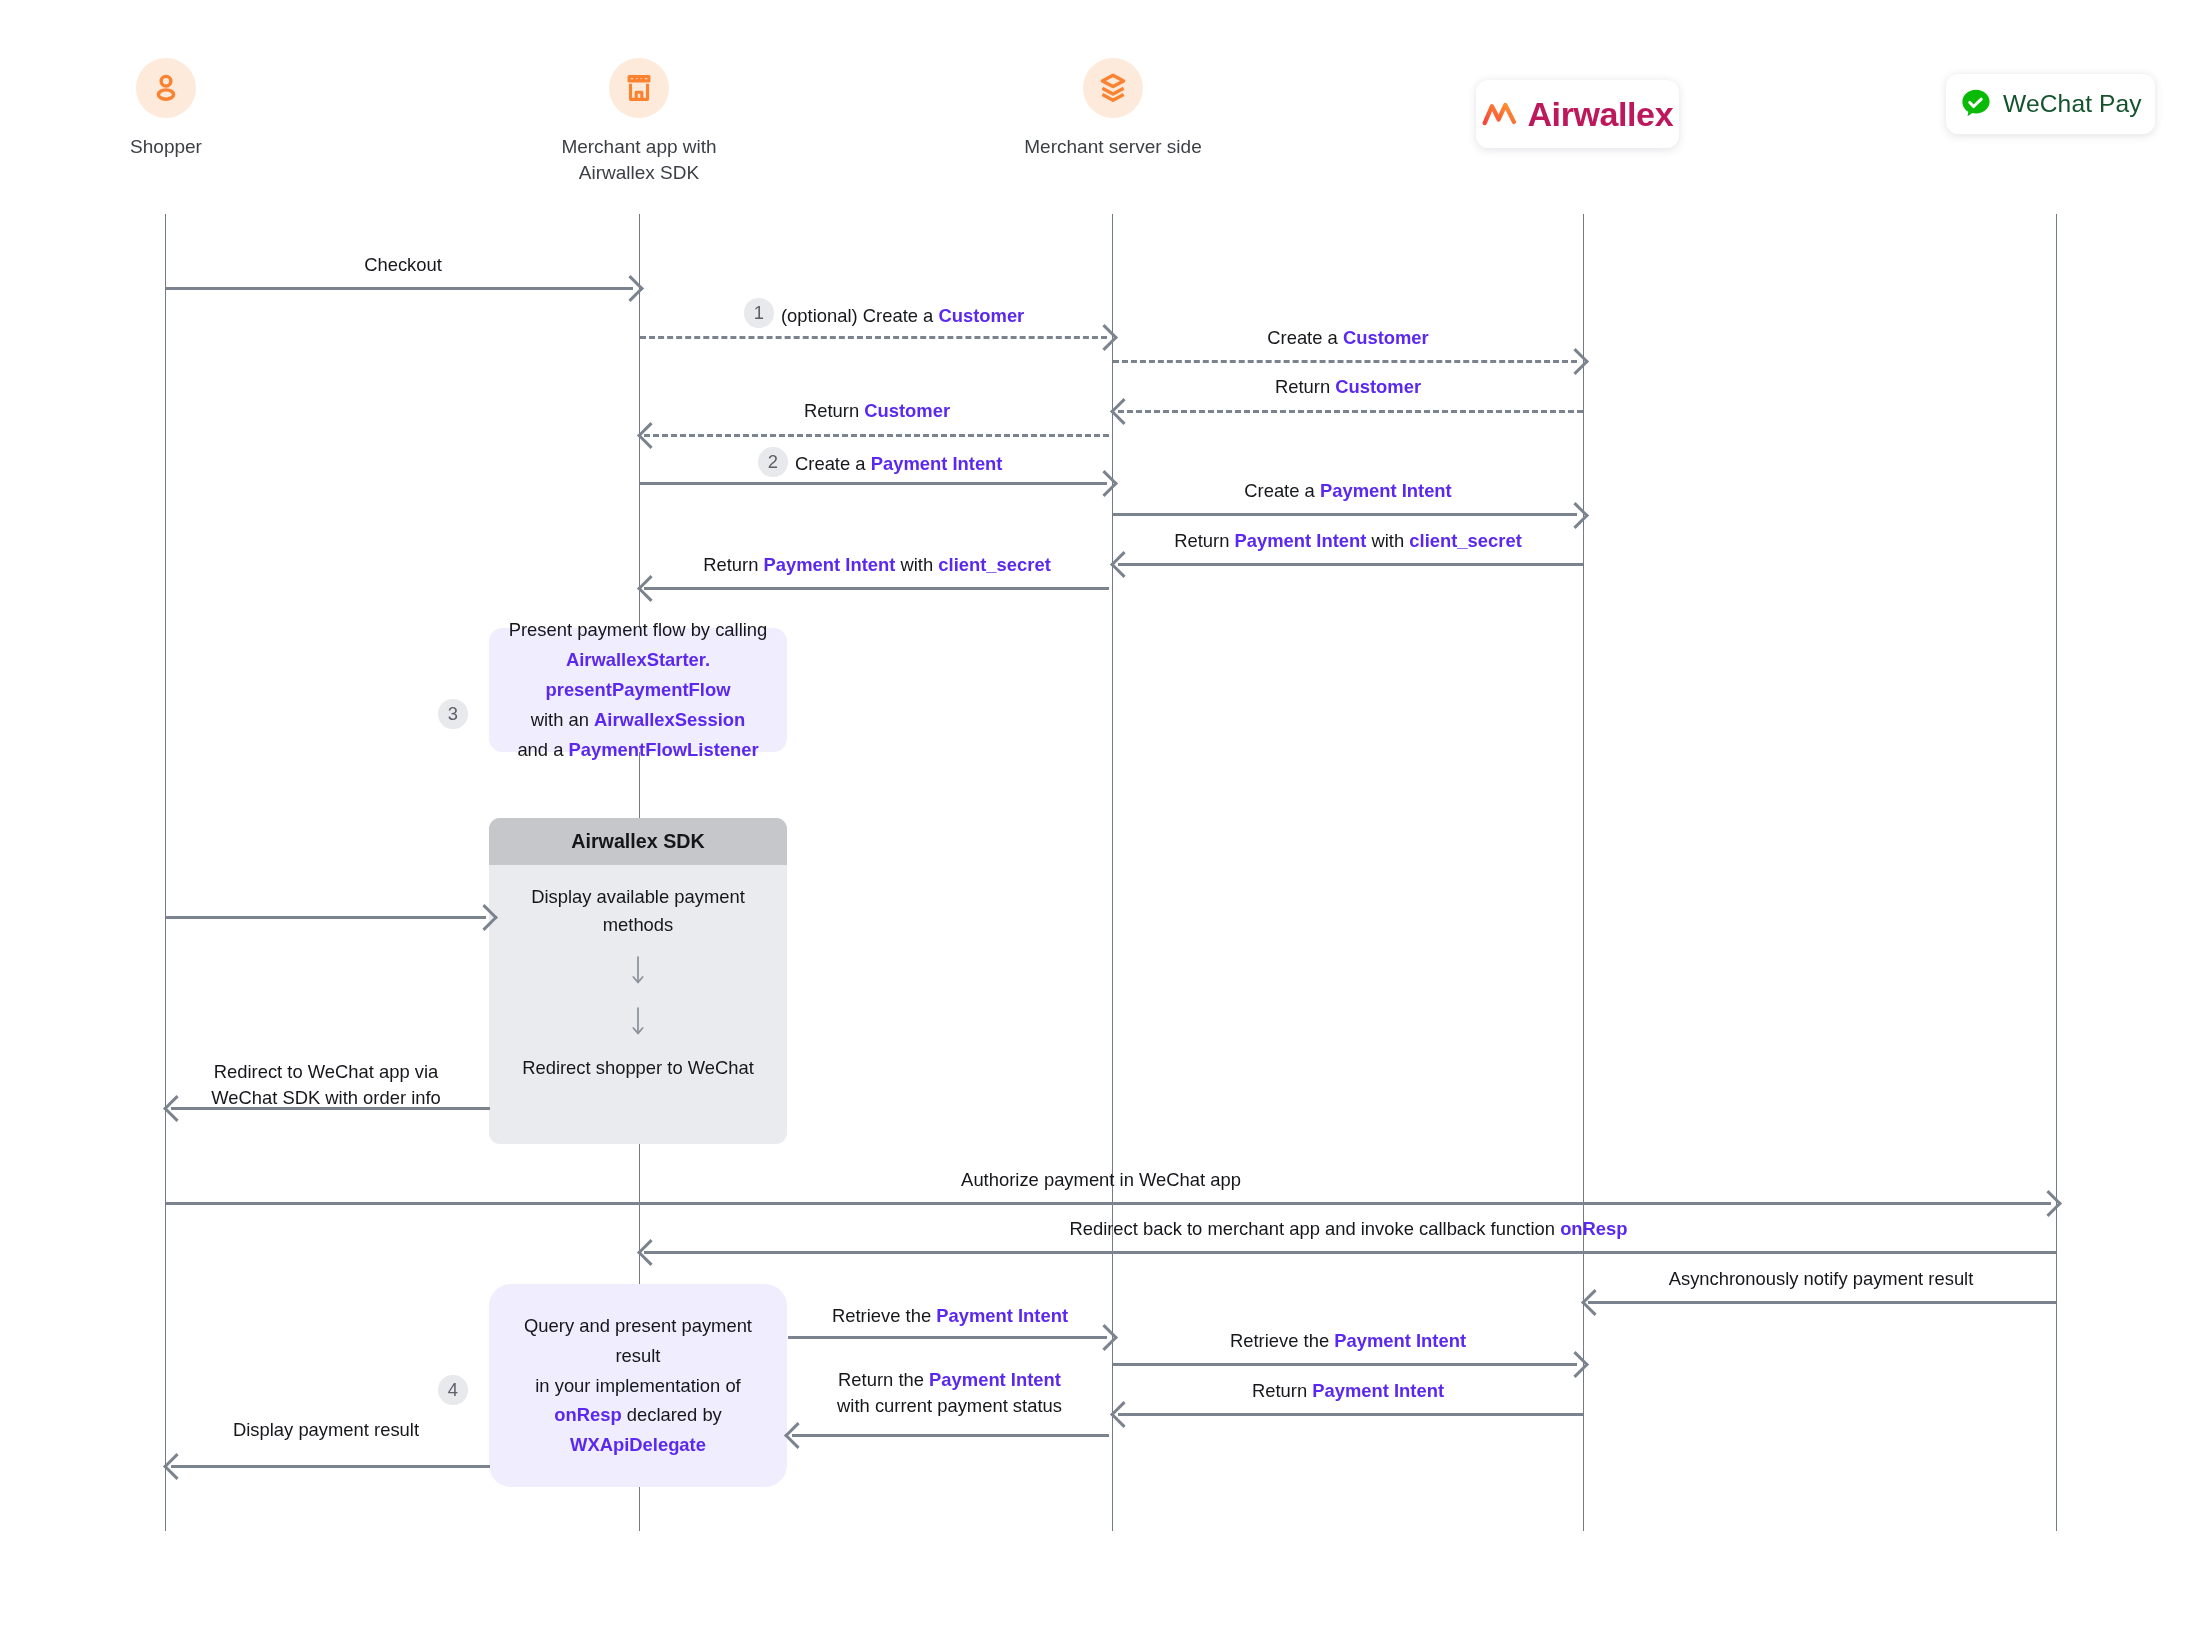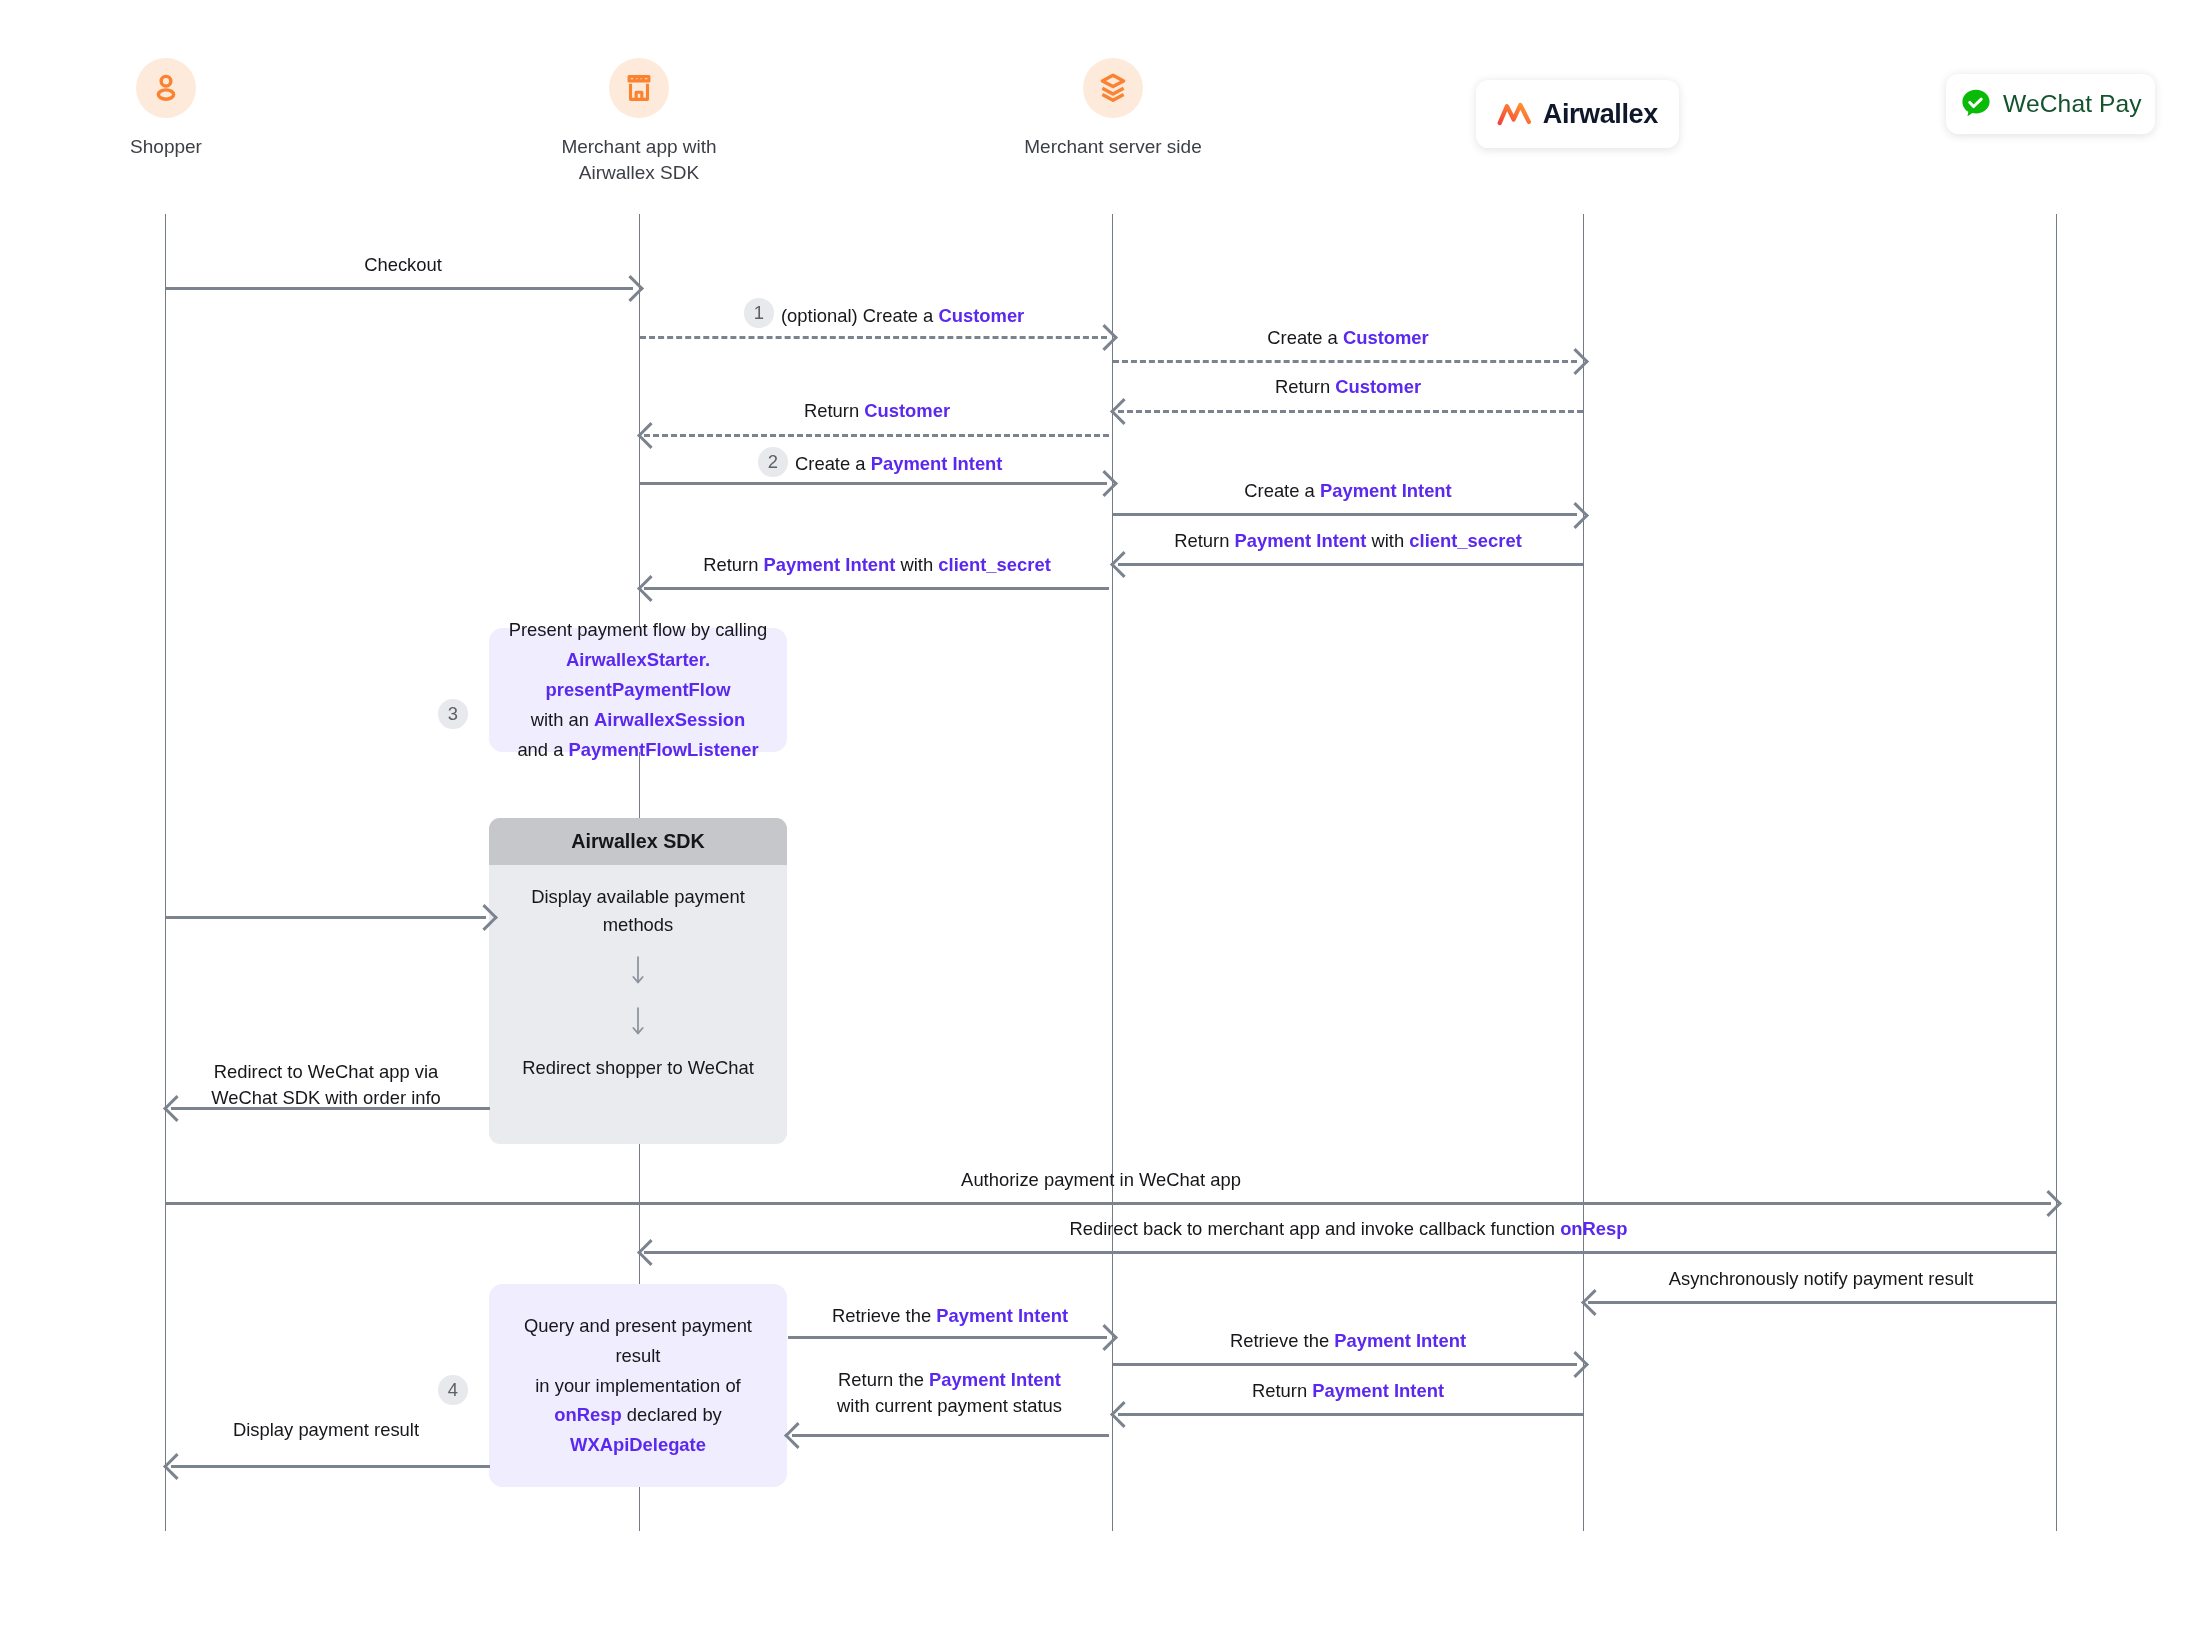--- a/index.html
+++ b/index.html
@@ -10,21 +10,21 @@
   .actor{position:absolute;display:flex;flex-direction:column;align-items:center;width:258px;}
   .actor .badge{width:60px;height:60px;border-radius:50%;background:#FDEADB;
                 display:flex;align-items:center;justify-content:center;}
   .actor .badge svg{width:34px;height:34px;display:block;}
   .actor .alabel{margin-top:16px;font-size:19px;line-height:1.35;color:#3c3f45;text-align:center;}
 
   
   .brandcard{position:absolute;background:#fff;border-radius:12.3px;
              box-shadow:0 1.8px 8.6px rgba(30,35,60,.13);
              display:flex;align-items:center;justify-content:center;}
-  .brandtext{font-size:27px;font-weight:bold;letter-spacing:-0.4px;color:#0f172a;}
+  .brandtext{font-size:34px;font-weight:bold;letter-spacing:-0.4px;color:#be185d;}
   .wctext{font-size:24.6px;color:#14532d;letter-spacing:0.1px;}
 
   
   .lifeline{position:absolute;width:1.2px;background:#5b6470;opacity:.85;}
 
   
   .arrow{position:absolute;height:0;border-top:3.1px solid #7b838f;}
   .arrow.dashed{border-top:3.1px dashed #7b838f;}
   .head{position:absolute;width:16px;height:16px;border-top:3.1px solid #7b838f;border-right:3.1px solid #7b838f;}
   .head.r{transform:rotate(45deg);}
@@ -237,21 +237,21 @@
 
   <div class="msg" style="left:1584px;top:1266px;width:474px;">
     <span>Asynchronously notify payment result</span>
   </div>
   <div class="arrow" style="left:1588px;top:1301px;width:468px;"></div>
   <div class="head l" style="left:1585px;top:1293px;"></div>
 
   <div class="step" style="left:438px;top:1375px;">
       <span>4</span>
     </div>
-  <div class="note" style="left:489px;top:1284px;width:298px;height:203px;">
+  <div class="note" style="left:489px;top:1284px;width:298px;height:203px;border-radius:22px;">
     <div>
       <div><span>Query and present payment result</span></div>
       <div><span>in your implementation of</span></div>
       <div><span class="kw">onResp</span><span> declared by</span></div>
       <div><span class="kw">WXApiDelegate</span></div>
     </div>
   </div>
 
   <div class="msg" style="left:790px;top:1303px;width:320px;">
     <span>Retrieve the </span><span class="kw">Payment Intent</span>

